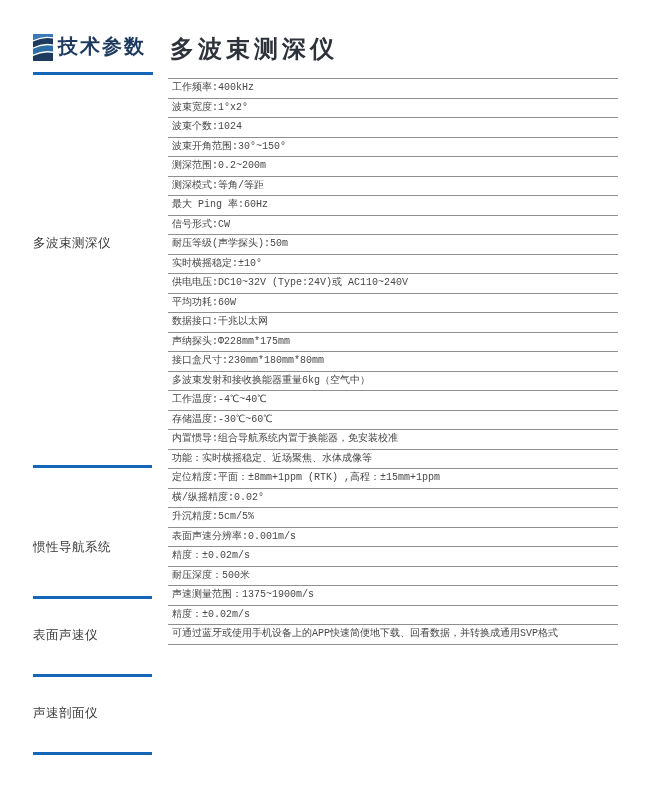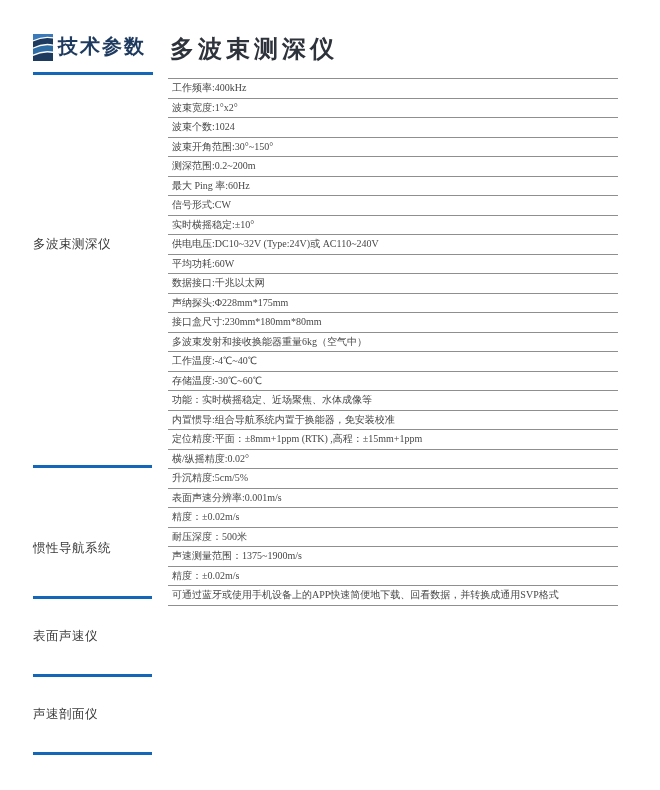--- a/index.html
+++ b/index.html
@@ -1,20 +1,20 @@
 <!DOCTYPE html>
 <html><head>
 <meta charset="utf-8">
 <style>
   html,body{margin:0;padding:0;background:#ffffff;}
   .page{
     position:relative;
     width:660px;height:790px;
     background:#ffffff;
-    font-family:Liberation Serif, serif;
+    font-family:Liberation Mono, monospace;
     overflow:hidden;
   }
   
   .hdr-icon{position:absolute;left:33px;top:34px;width:20px;height:27px;}
   .hdr-title{
     position:absolute;left:58px;top:33px;
     font-size:20px;font-weight:bold;letter-spacing:2px;
     color:#1e3a5f;white-space:nowrap;
   }
   .hdr-underline{
@@ -97,24 +97,30 @@
       <div class="spec-row">
         <span class="spec-text">波束个数:1024</span>
       </div>
       <div class="spec-row">
         <span class="spec-text">波束开角范围:30°~150°</span>
       </div>
       <div class="spec-row">
         <span class="spec-text">测深范围:0.2~200m</span>
       </div>
       <div class="spec-row">
+        <span class="spec-text">测深模式:等角/等距</span>
+      </div>
+      <div class="spec-row">
         <span class="spec-text">最大 Ping 率:60Hz</span>
       </div>
       <div class="spec-row">
         <span class="spec-text">信号形式:CW</span>
+      </div>
+      <div class="spec-row">
+        <span class="spec-text">耐压等级(声学探头):50m</span>
       </div>
       <div class="spec-row">
         <span class="spec-text">实时横摇稳定:±10°</span>
       </div>
       <div class="spec-row">
         <span class="spec-text">供电电压:DC10~32V (Type:24V)或 AC110~240V</span>
       </div>
       <div class="spec-row">
         <span class="spec-text">平均功耗:60W</span>
       </div>
@@ -130,24 +136,24 @@
       <div class="spec-row">
         <span class="spec-text">多波束发射和接收换能器重量6kg（空气中）</span>
       </div>
       <div class="spec-row">
         <span class="spec-text">工作温度:-4℃~40℃</span>
       </div>
       <div class="spec-row">
         <span class="spec-text">存储温度:-30℃~60℃</span>
       </div>
       <div class="spec-row">
-        <span class="spec-text">功能：实时横摇稳定、近场聚焦、水体成像等</span>
+        <span class="spec-text">内置惯导:组合导航系统内置于换能器，免安装校准</span>
       </div>
       <div class="spec-row">
-        <span class="spec-text">内置惯导:组合导航系统内置于换能器，免安装校准</span>
+        <span class="spec-text">功能：实时横摇稳定、近场聚焦、水体成像等</span>
       </div>
       <div class="spec-row">
         <span class="spec-text">定位精度:平面：±8mm+1ppm (RTK) ,高程：±15mm+1ppm</span>
       </div>
       <div class="spec-row">
         <span class="spec-text">横/纵摇精度:0.02°</span>
       </div>
       <div class="spec-row">
         <span class="spec-text">升沉精度:5cm/5%</span>
       </div>

